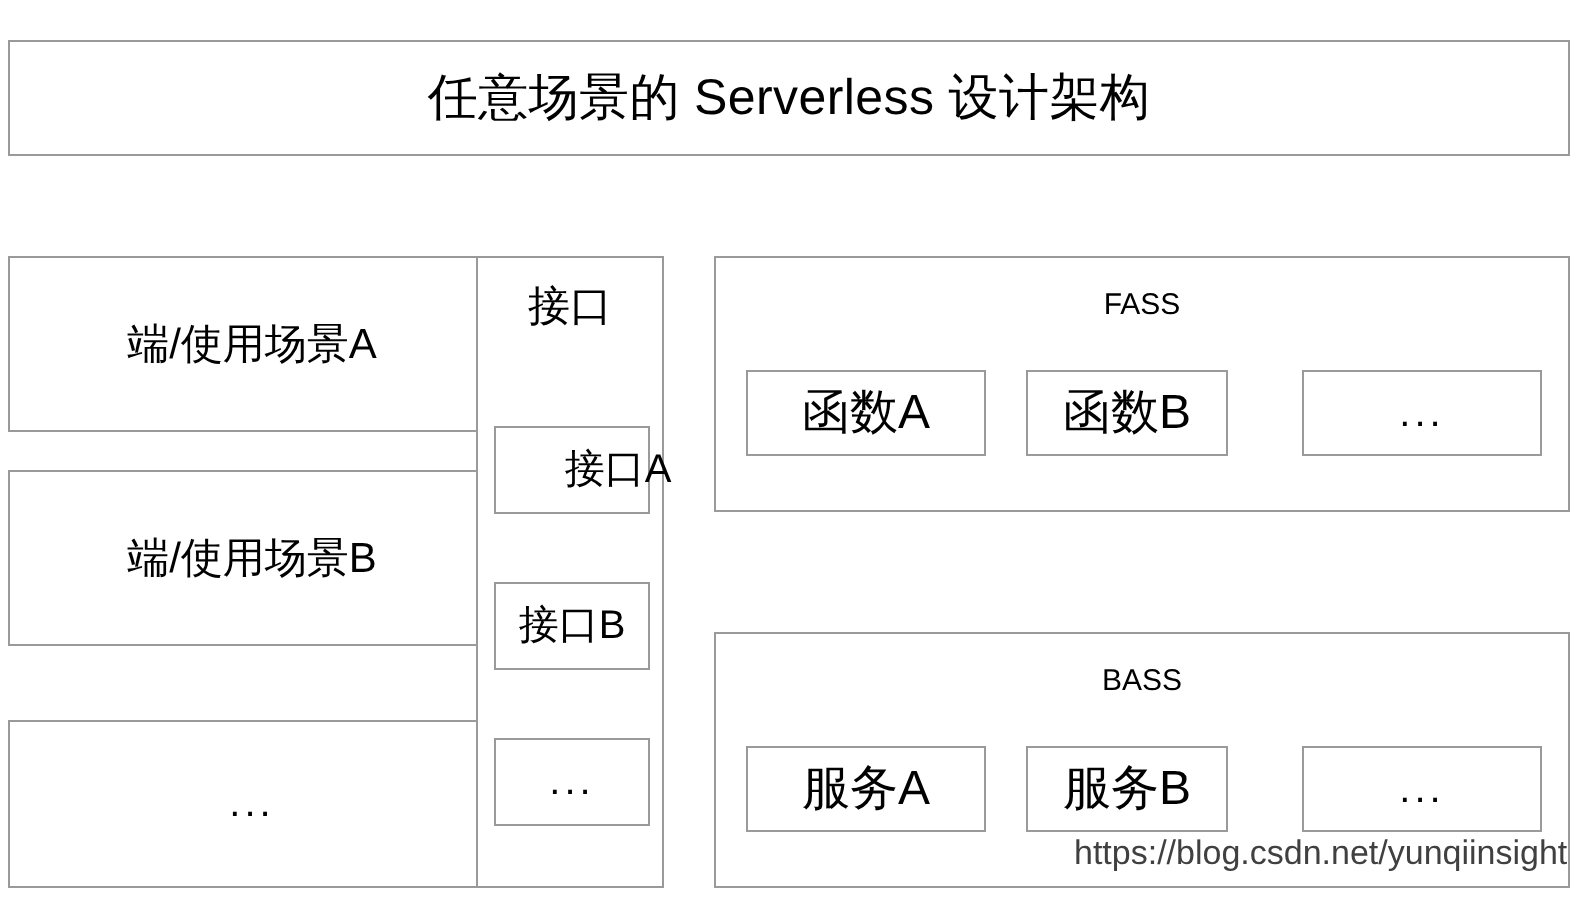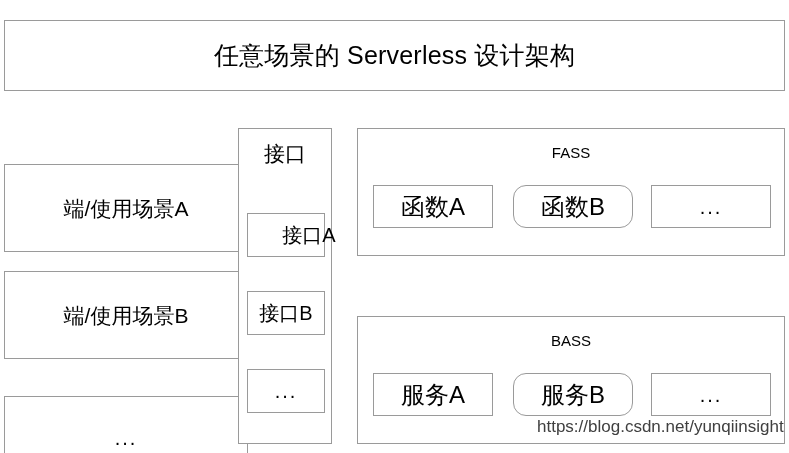--- a/index.html
+++ b/index.html
@@ -29,40 +29,39 @@
     box-sizing: border-box;
     background: #ffffff;
     border: 1px solid #9a9a9a;
   }
 
   
   .title-box {
     left: 4px;
     top: 20px;
     width: 781px;
-    height: 71px;
+    height: 58px;
     display: flex;
     align-items: center;
     justify-content: center;
   }
   .title-text {
     font-size: 25px;
     line-height: 1;
     letter-spacing: 0.2px;
     white-space: nowrap;
   }
 
   
   .client-box {
     left: 4px;
     width: 244px;
     display: flex;
     align-items: center;
     justify-content: center;
-    margin-top: 36px;
   }
   .client-box.c0 { top: 128px;  height: 88px; }
   .client-box.c1 { top: 235px;  height: 88px; }
   .client-box.c2 { top: 360px;  height: 84px; }
   .client-text {
     font-size: 21px;
     line-height: 1;
     white-space: nowrap;
   }
 
@@ -118,21 +117,21 @@
     white-space: nowrap;
   }
   .stack-item {
     top: 56px;
     height: 43px;
     display: flex;
     align-items: center;
     justify-content: center;
   }
   .stack-item.s0 { left: 15px;  width: 120px; }
-  .stack-item.s1 { left: 155px; width: 120px; border-radius: 13px; }
+  .stack-item.s1 { left: 155px; width: 101px; }
   .stack-item.s2 { left: 293px; width: 120px; }
   .stack-item-text {
     font-size: 24px;
     line-height: 1;
     white-space: nowrap;
   }
 
   
   .ellipsis {
     font-size: 20px;

